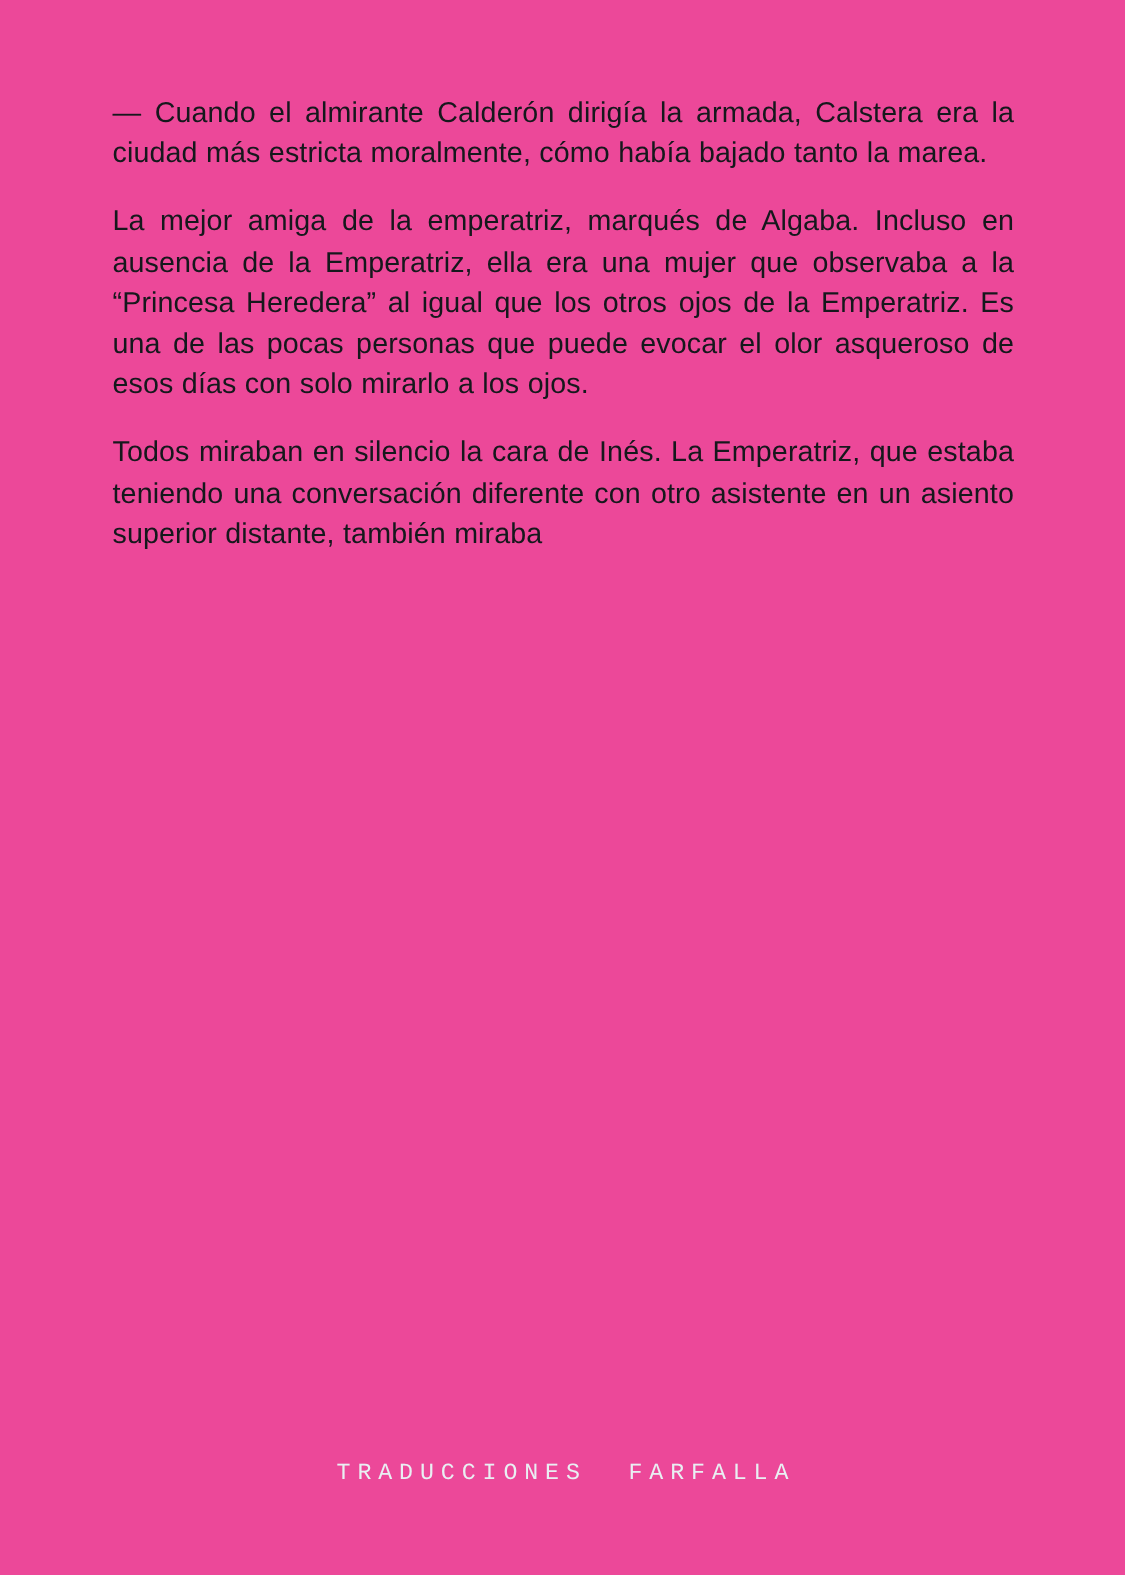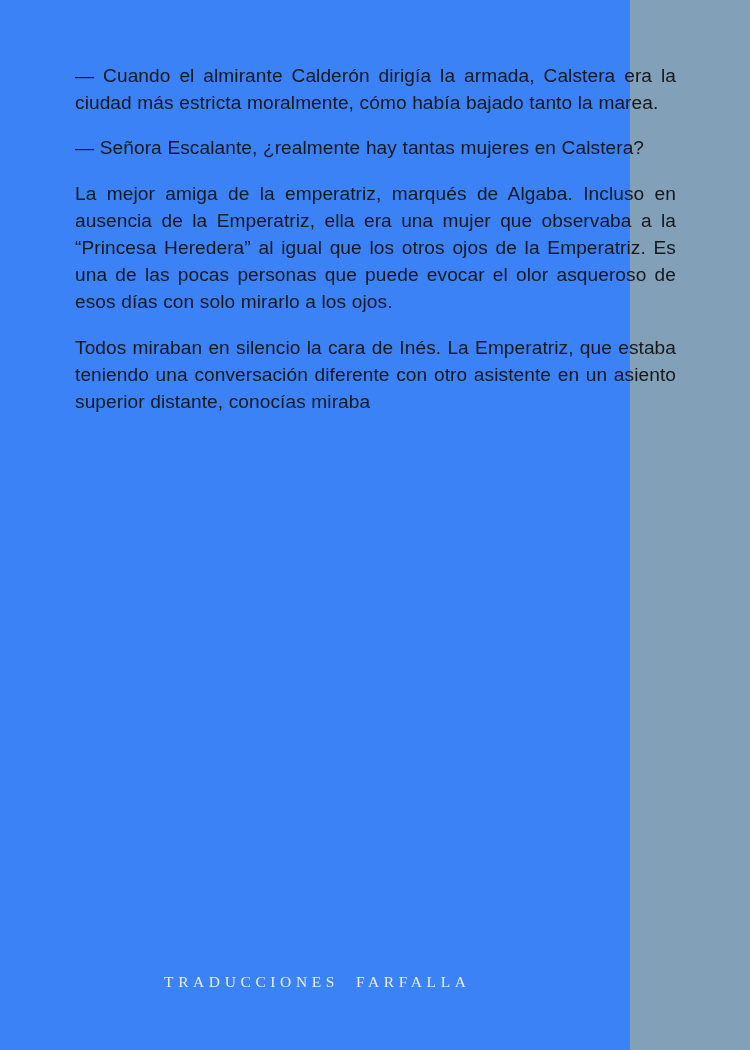--- a/index.html
+++ b/index.html
@@ -12,24 +12,24 @@
     width: 750px;
     height: 1050px;
     background: #82a0b8;
     font-family: "Liberation Sans", "DejaVu Sans", sans-serif;
     -webkit-font-smoothing: antialiased;
     overflow: hidden;
   }
 
   .page {
     position: relative;
-    width: 630px;
+    width: 750px;
     height: 1050px;
     box-sizing: border-box;
-    background: #3b82f6;
+    background: #ec4899;
   }
 
   .reader-content {
     position: absolute;
     left: 75px;
     top: 62px;
     width: 601px;
   }
 
   .paragraph {
@@ -52,36 +52,35 @@
   .paragraph.clipped {
     text-align: justify;
   }
 
   .footer-watermark {
     position: absolute;
     left: 0;
     right: 0;
     top: 972px;
     text-align: center;
-    font-family: Liberation Serif, serif;
+    font-family: Liberation Mono, monospace;
     font-size: 15.5px;
     line-height: 20px;
     color: #e9eff3;
     letter-spacing: 4.6px;
     white-space: pre;
     text-indent: 4.6px;
   }
 </style>
 </head>
 <body>
 
 <div class="page">
 
   <div class="reader-content">
     <p class="paragraph">— Cuando el almirante Calderón dirigía la armada, Calstera era la ciudad más estricta moralmente, cómo había bajado tanto la marea.</p>
-    <p class="paragraph">— Señora Escalante, ¿realmente hay tantas mujeres en Calstera?</p>
     <p class="paragraph">La mejor amiga de la emperatriz, marqués de Algaba. Incluso en ausencia de la Emperatriz, ella era una mujer que observaba a la “Princesa Heredera” al igual que los otros ojos de la Emperatriz. Es una de las pocas personas que puede evocar el olor asqueroso de esos días con solo mirarlo a los ojos.</p>
-    <p class="paragraph clipped">Todos miraban en silencio la cara de Inés. La Emperatriz, que estaba teniendo una conversación diferente con otro asistente en un asiento superior distante, conocías miraba</p>
+    <p class="paragraph clipped">Todos miraban en silencio la cara de Inés. La Emperatriz, que estaba teniendo una conversación diferente con otro asistente en un asiento superior distante, también miraba</p>
   </div>
 
   <div class="footer-watermark">TRADUCCIONES  FARFALLA</div>
 
 </div>
 
 </body></html>

